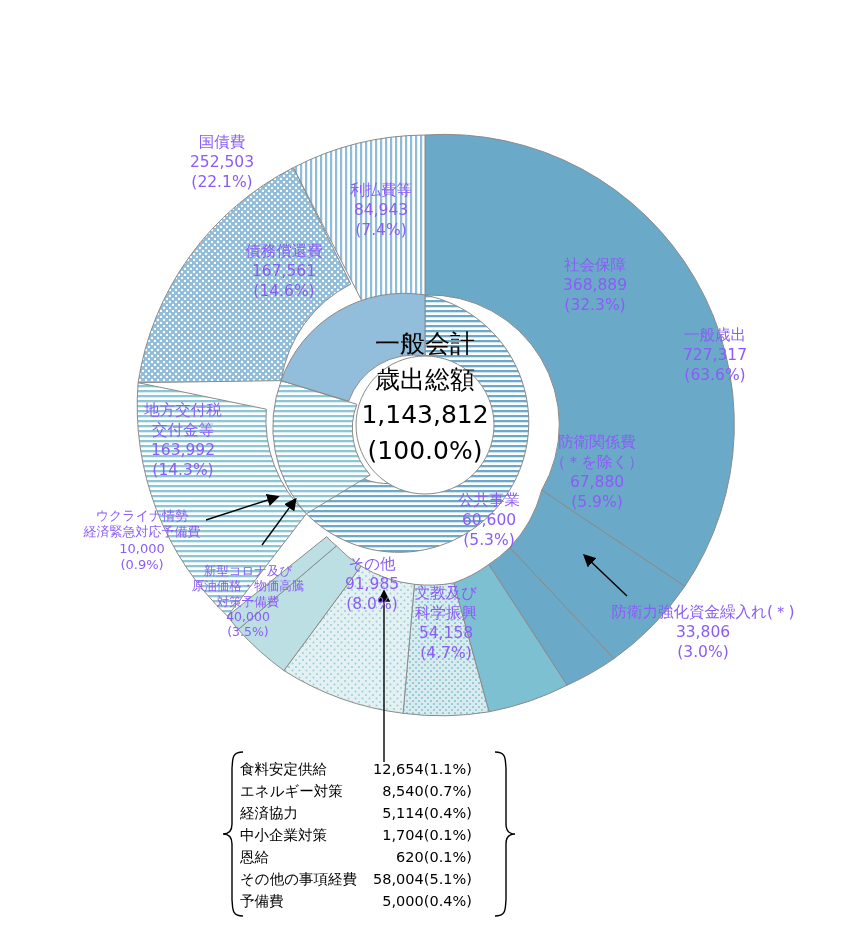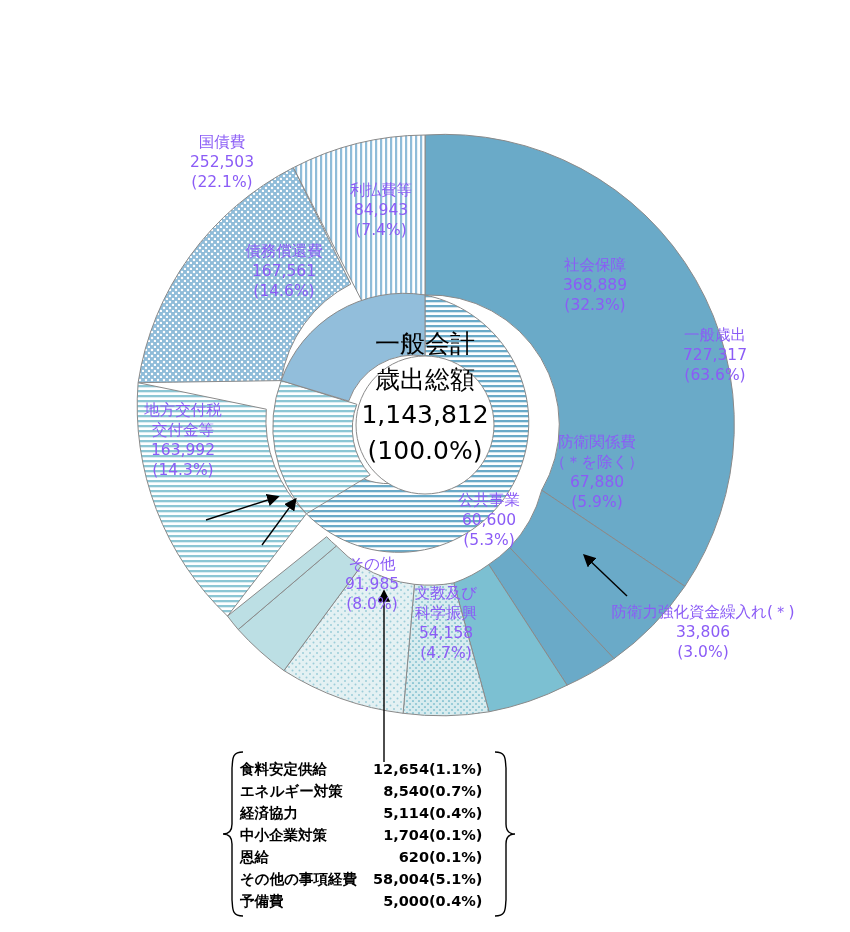--- a/index.html
+++ b/index.html
@@ -58,21 +58,20 @@
     top: 748px;
     width: 292px;
     height: 170px;
   }
   .legend-table {
     position: absolute;
     left: 18px;
     top: 10px;
     border-collapse: collapse;
     font-size: 14.5px;
-    font-weight: bold;
   }
   .legend-table td {
     padding: 1.5px 0;
     white-space: pre;
   }
   .legend-table td.val {
     text-align: right;
     padding-left: 16px;
   }
 </style>
@@ -195,21 +194,30 @@
 
   <div class="lbl" style="left:381px; top:583px; width:130px;">文教及び
 科学振興
 54,158
 (4.7%)</div>
 
   <div class="lbl" style="left:312px; top:508px; width:120px;margin-top:46px;">その他
 91,985
 (8.0%)</div>
 
-
+  <div class="lbl tiny" style="left:168px; top:563px; width:160px;">新型コロナ及び
+原油価格・物価高騰
+対策予備費
+40,000
+(3.5%)</div>
+
+  <div class="lbl small" style="left:62px; top:508px; width:160px;">ウクライナ情勢
+経済緊急対応予備費
+10,000
+(0.9%)</div>
 
   <div class="lbl" style="left:103px; top:400px; width:160px;">地方交付税
 交付金等
 163,992
 (14.3%)</div>
 
   <div class="lbl" style="left:152px; top:132px; width:140px;">国債費
 252,503
 (22.1%)</div>
 

